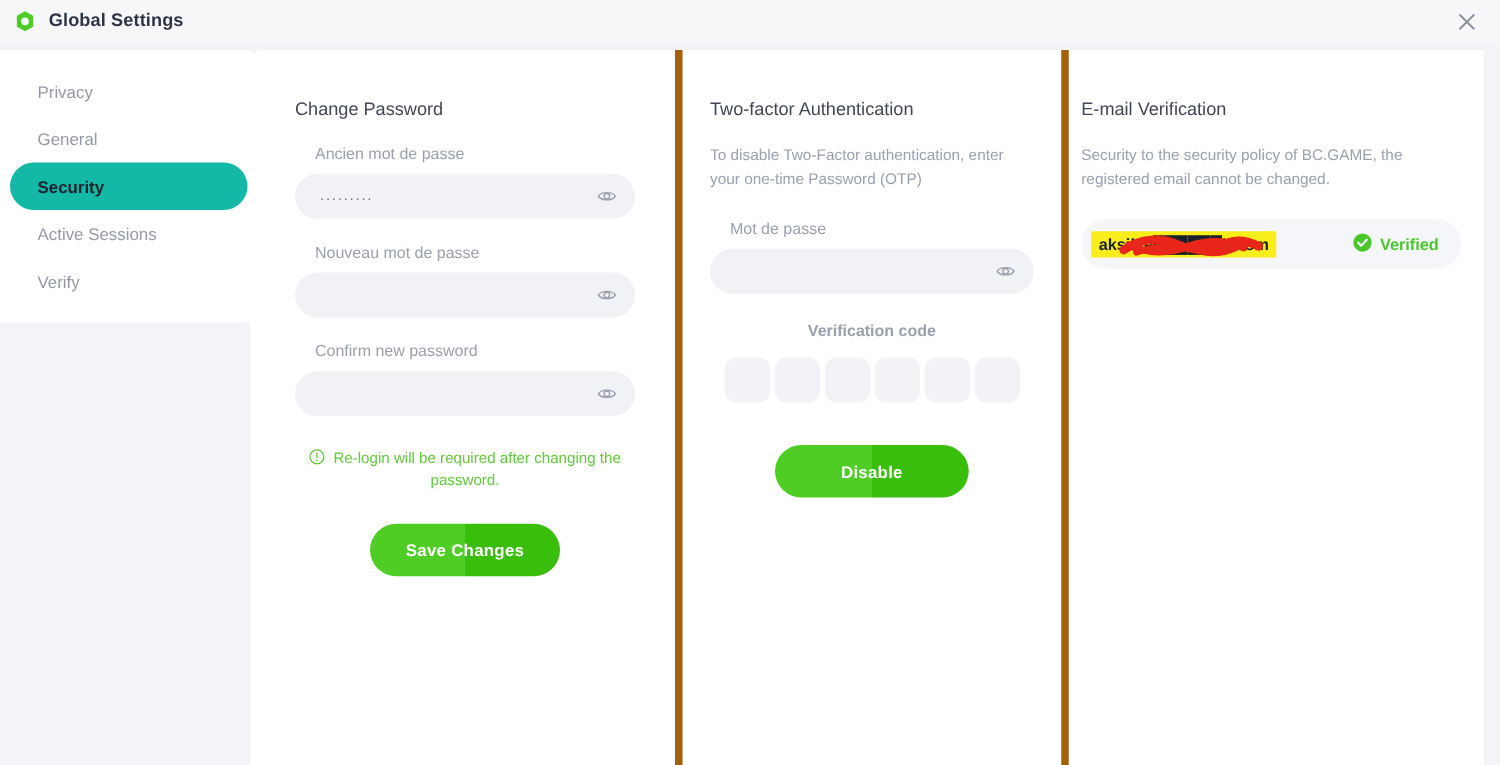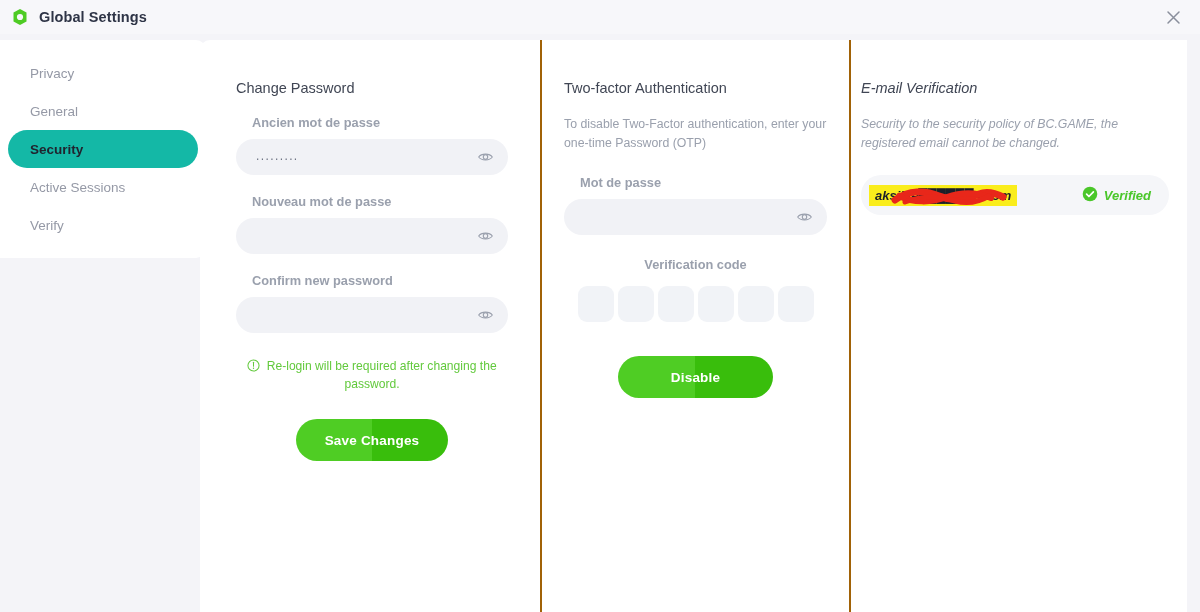--- a/index.html
+++ b/index.html
@@ -50,33 +50,33 @@
 
   
   .main {
     position: absolute; left: 200px; top: 40px;
     width: 987px; height: 572px;
     background: #ffffff;
     border-radius: 10px 0 0 0;
     display: flex;
   }
   .col { position: relative; height: 100%; padding: 40px 0 0 0; }
-  .col + .col { border-left: 2px solid #a16207; }
+  .col + .col { border-left: 6px solid #a16207; }
   .col-pw   { width: 340px; padding-left: 36px; padding-right: 32px; }
   .col-2fa  { width: 309px; padding-left: 22px; padding-right: 22px; }
-  .col-mail { width: 338px; padding-left: 10px; padding-right: 18px; font-style: italic; }
+  .col-mail { width: 338px; padding-left: 10px; padding-right: 18px; }
 
   .sec-title { font-size: 14.5px; color: #404654; margin-bottom: 19px; }
   .col-2fa .sec-title, .col-mail .sec-title { padding-left: 0; }
   .sec-desc {
     font-size: 12.3px; color: #9aa0ad; line-height: 1.55; margin-bottom: 22px;
   }
 
   .field-label {
-    font-size: 12.8px; color: #9aa0ad; margin: 0 0 9px 16px; font-weight: bold;
+    font-size: 12.8px; color: #9aa0ad; margin: 0 0 9px 16px;
   }
   .input-pill {
     position: relative;
     height: 36px; background: #f1f2f6;
     border-radius: 18px; display: flex; align-items: center;
     padding: 0 42px 0 20px; cursor: text;
   }
   .input-pill .val {
     font-size: 12px; color: #6b7180; letter-spacing: 1.4px;
     line-height: 1; padding-bottom: 3px;

